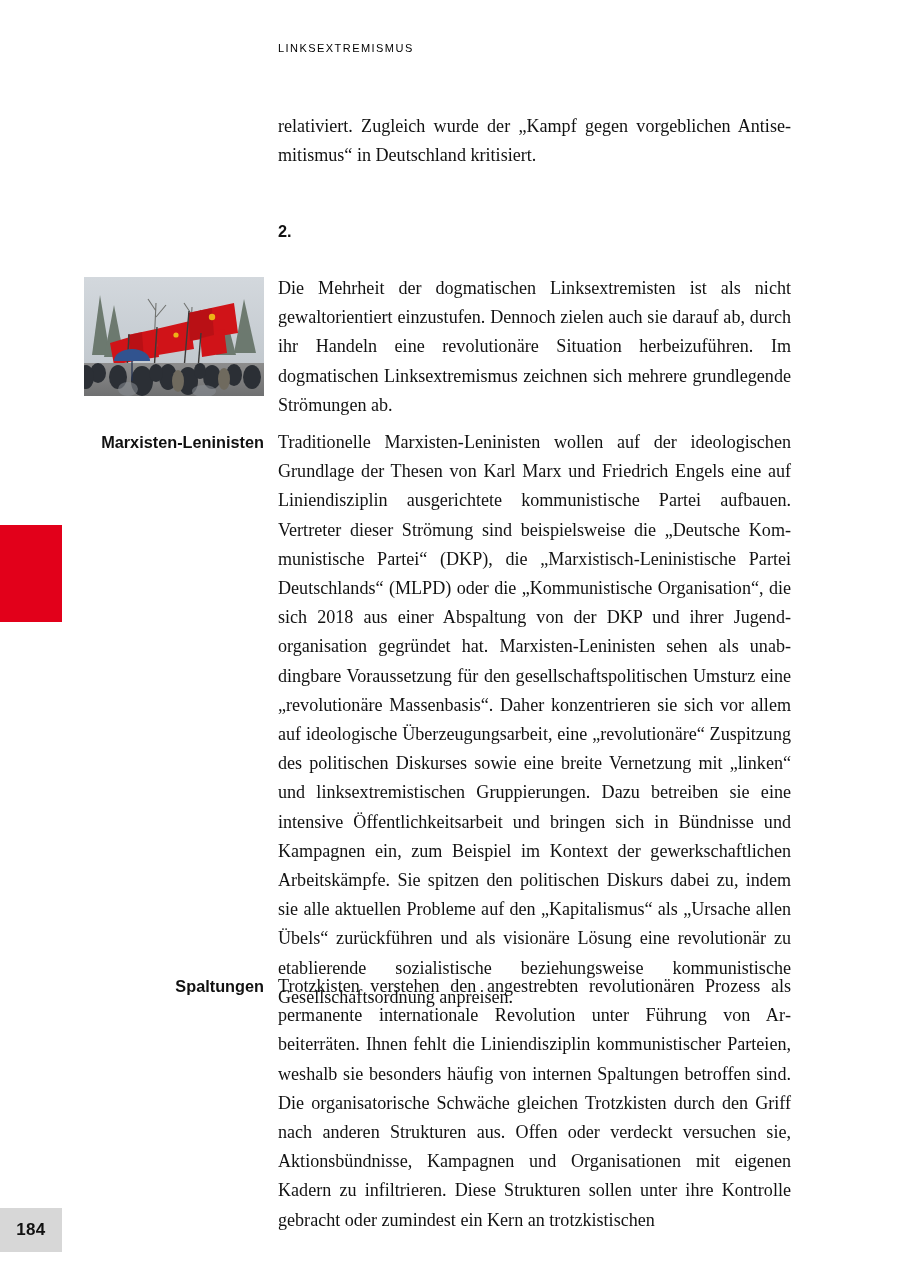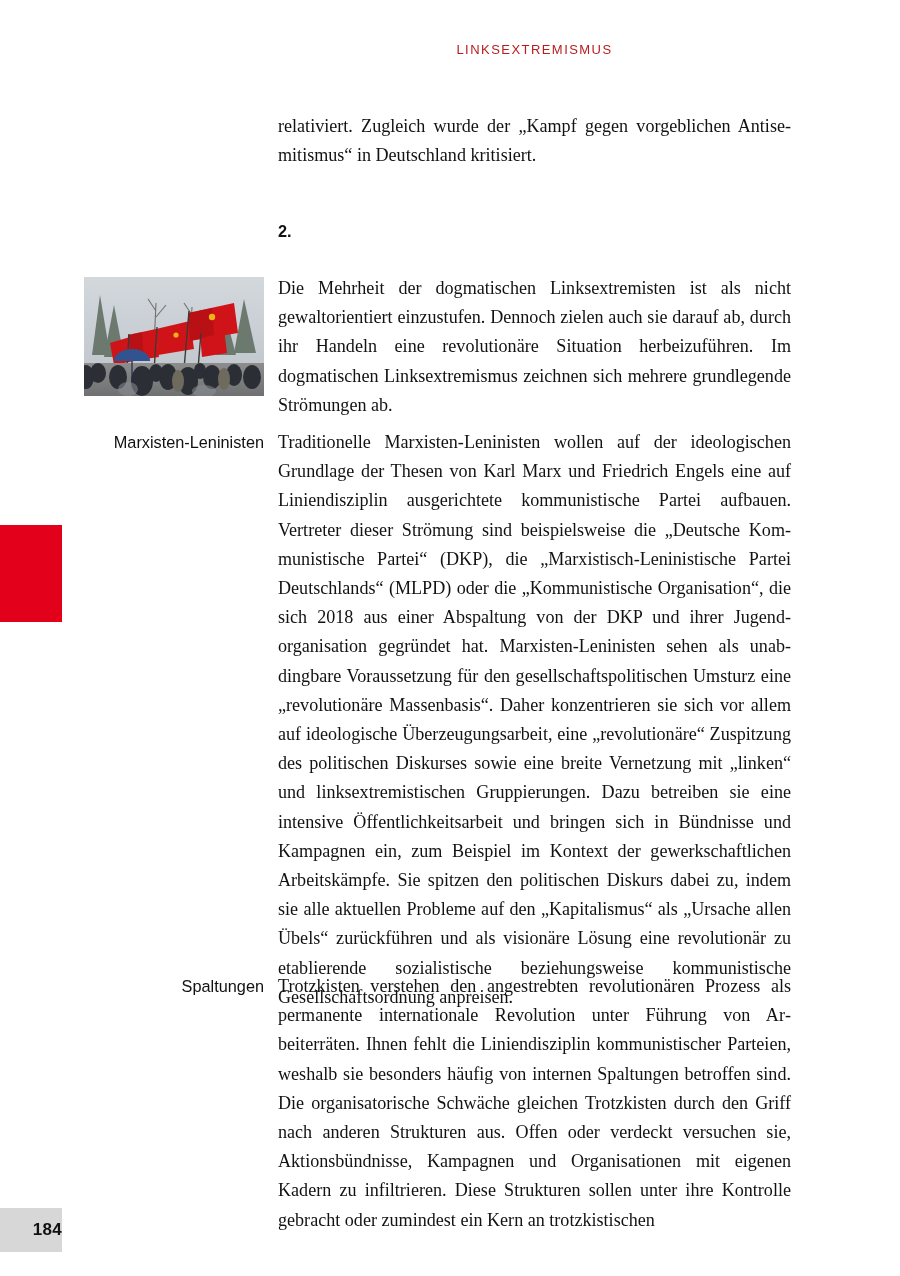--- a/index.html
+++ b/index.html
@@ -14,25 +14,24 @@
     position: relative;
     overflow: hidden;
   }
 
   
   .running-head {
     position: absolute;
     left: 278px;
     top: 42px;
     width: 513px;
-    text-align: center;
-    font-family: "Liberation Sans", sans-serif;
-    font-size: 13px;
+    font-family: "Liberation Sans", sans-serif;
+    font-size: 11px;
     letter-spacing: 1.45px;
-    color: #b91c1c;
+    color: #000000;
     font-weight: 400;
   }
 
   
   .red-tab {
     position: absolute;
     left: 0;
     top: 525px;
     width: 62px;
     height: 97px;
@@ -42,21 +41,21 @@
   
   .page-tab {
     position: absolute;
     left: 0;
     top: 1208px;
     width: 62px;
     height: 44px;
     background: #d7d7d7;
     display: flex;
     align-items: center;
-    justify-content: flex-end;
+    justify-content: center;
   }
   .page-tab .num {
     font-family: "Liberation Sans", sans-serif;
     font-weight: bold;
     font-size: 17px;
     color: #111111;
     letter-spacing: 0.3px;
   }
 
   p.body {
@@ -93,21 +92,21 @@
   .heading .htext { flex: 1 1 auto; }
 
   
   .block { position: absolute; left: 0; width: 900px; }
   .block .marginlabel {
     position: absolute;
     left: 62px;
     width: 202px;
     text-align: right;
     font-family: "Liberation Sans", sans-serif;
-    font-weight: normal;
+    font-weight: bold;
     font-size: 16.3px;
     color: #111111;
     line-height: 29.2px;
   }
   .block .blocktext {
     position: absolute;
     left: 278px;
     width: 513px;
   }
 

